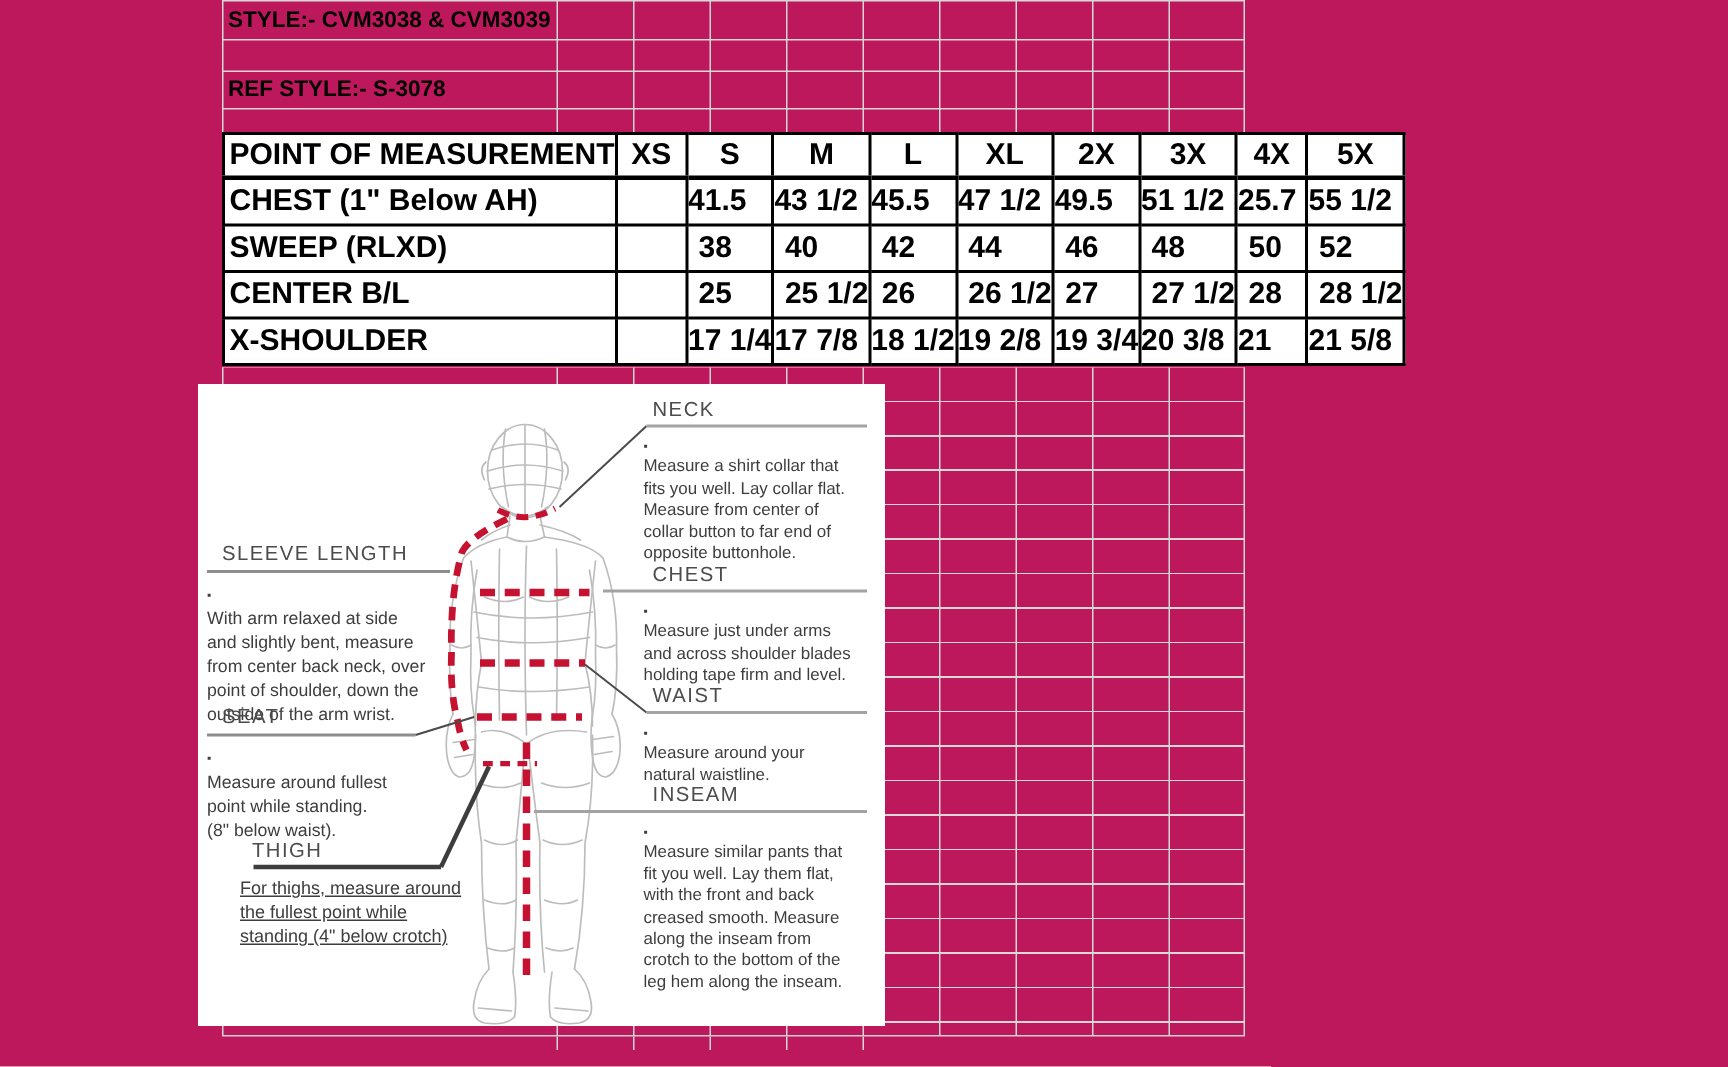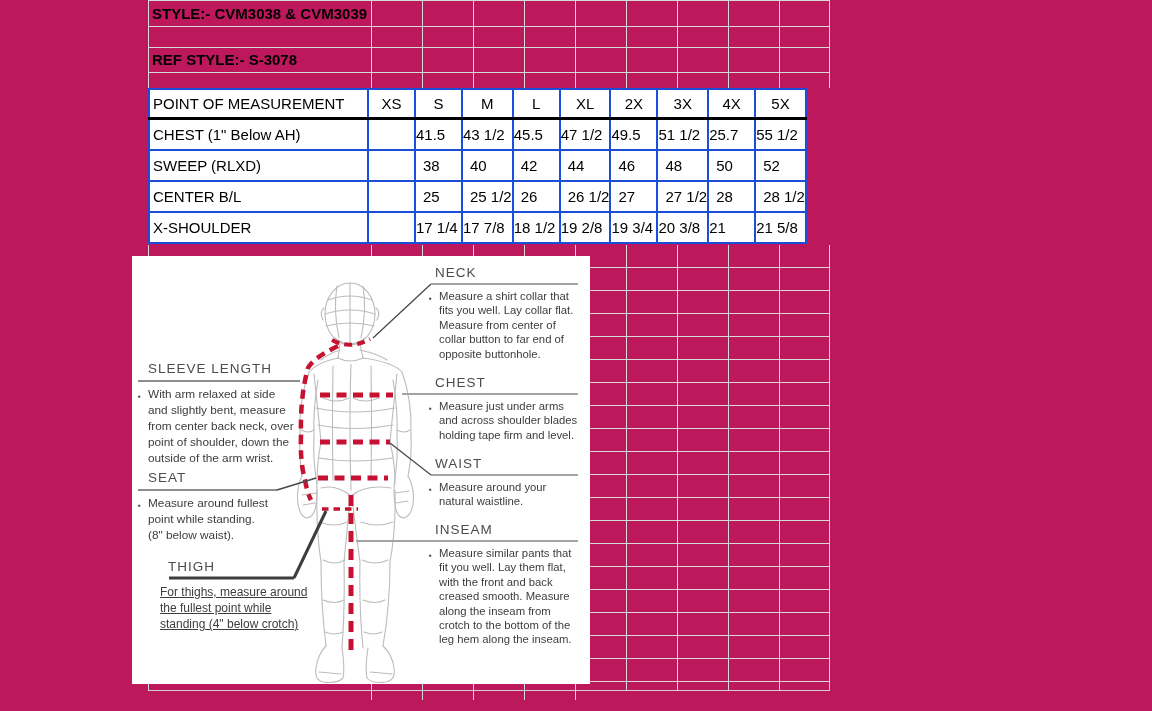--- a/index.html
+++ b/index.html
@@ -16,36 +16,36 @@
   #ref-style-label{position:absolute;left:4px;top:51px;font-size:15px;font-weight:700;white-space:nowrap;}
 
   #lower-grid{position:absolute;left:148px;top:245px;width:682px;height:445px;
     background:repeating-linear-gradient(to bottom,transparent 0 22px,#d8d8d8 22px 23px);
     border-bottom:1px solid #cfcfcf;}
   #bottom-stubs{position:absolute;left:148px;top:691px;width:682px;height:10px;}
 
   
   #size-table{position:absolute;left:148px;top:88px;border-collapse:collapse;table-layout:fixed;
     background:#fff;}
-  #size-table td,#size-table th{border:2px solid #1d4ed8;font-size:15px;font-weight:400;
+  #size-table td,#size-table th{border:2px solid #000000;font-size:20px;font-weight:700;
     padding:0;overflow:hidden;white-space:nowrap;}
   #size-table th{height:27px;text-align:center;border-bottom:3px solid #000;}
   #size-table th.poml{text-align:left;padding-left:3px;}
   #size-table td{height:29px;}
   #size-table td.rowlabel{text-align:left;padding-left:3px;}
   #size-table tr.align-center td.val{}
   #size-table tr.align-left td.val{text-align:left;padding-left:7px;}
   .col-label{width:219px;} .col-size{width:47px;}
 
   
   #diagram{position:absolute;left:132px;top:256px;width:458px;height:428px;background:#fff;}
   #diagram svg{position:absolute;left:0;top:0;}
   .mlabel{position:absolute;font-size:13.5px;letter-spacing:1px;color:#4c4c4c;white-space:nowrap;}
   .desc{position:absolute;font-size:11.3px;line-height:14.4px;color:#3d3d3d;
-        white-space:pre-line;display:flex;}
+        white-space:pre-line;display:flex;flex-direction:column;}
   .desc.left{font-size:11.8px;line-height:16px;}
   .desc .bullet{flex:0 0 10px;}
   .desc .bullet::before{content:"▪";font-size:8px;position:relative;top:1px;color:#3d3d3d;}
   .desc .txt{flex:1;}
 
   
   #neck-title   {left:303px;top:9px;}
   #neck-desc    {left:297px;top:33px;width:150px;}
   #chest-title  {left:303px;top:119px;}
   #chest-desc   {left:297px;top:143px;width:152px;}

